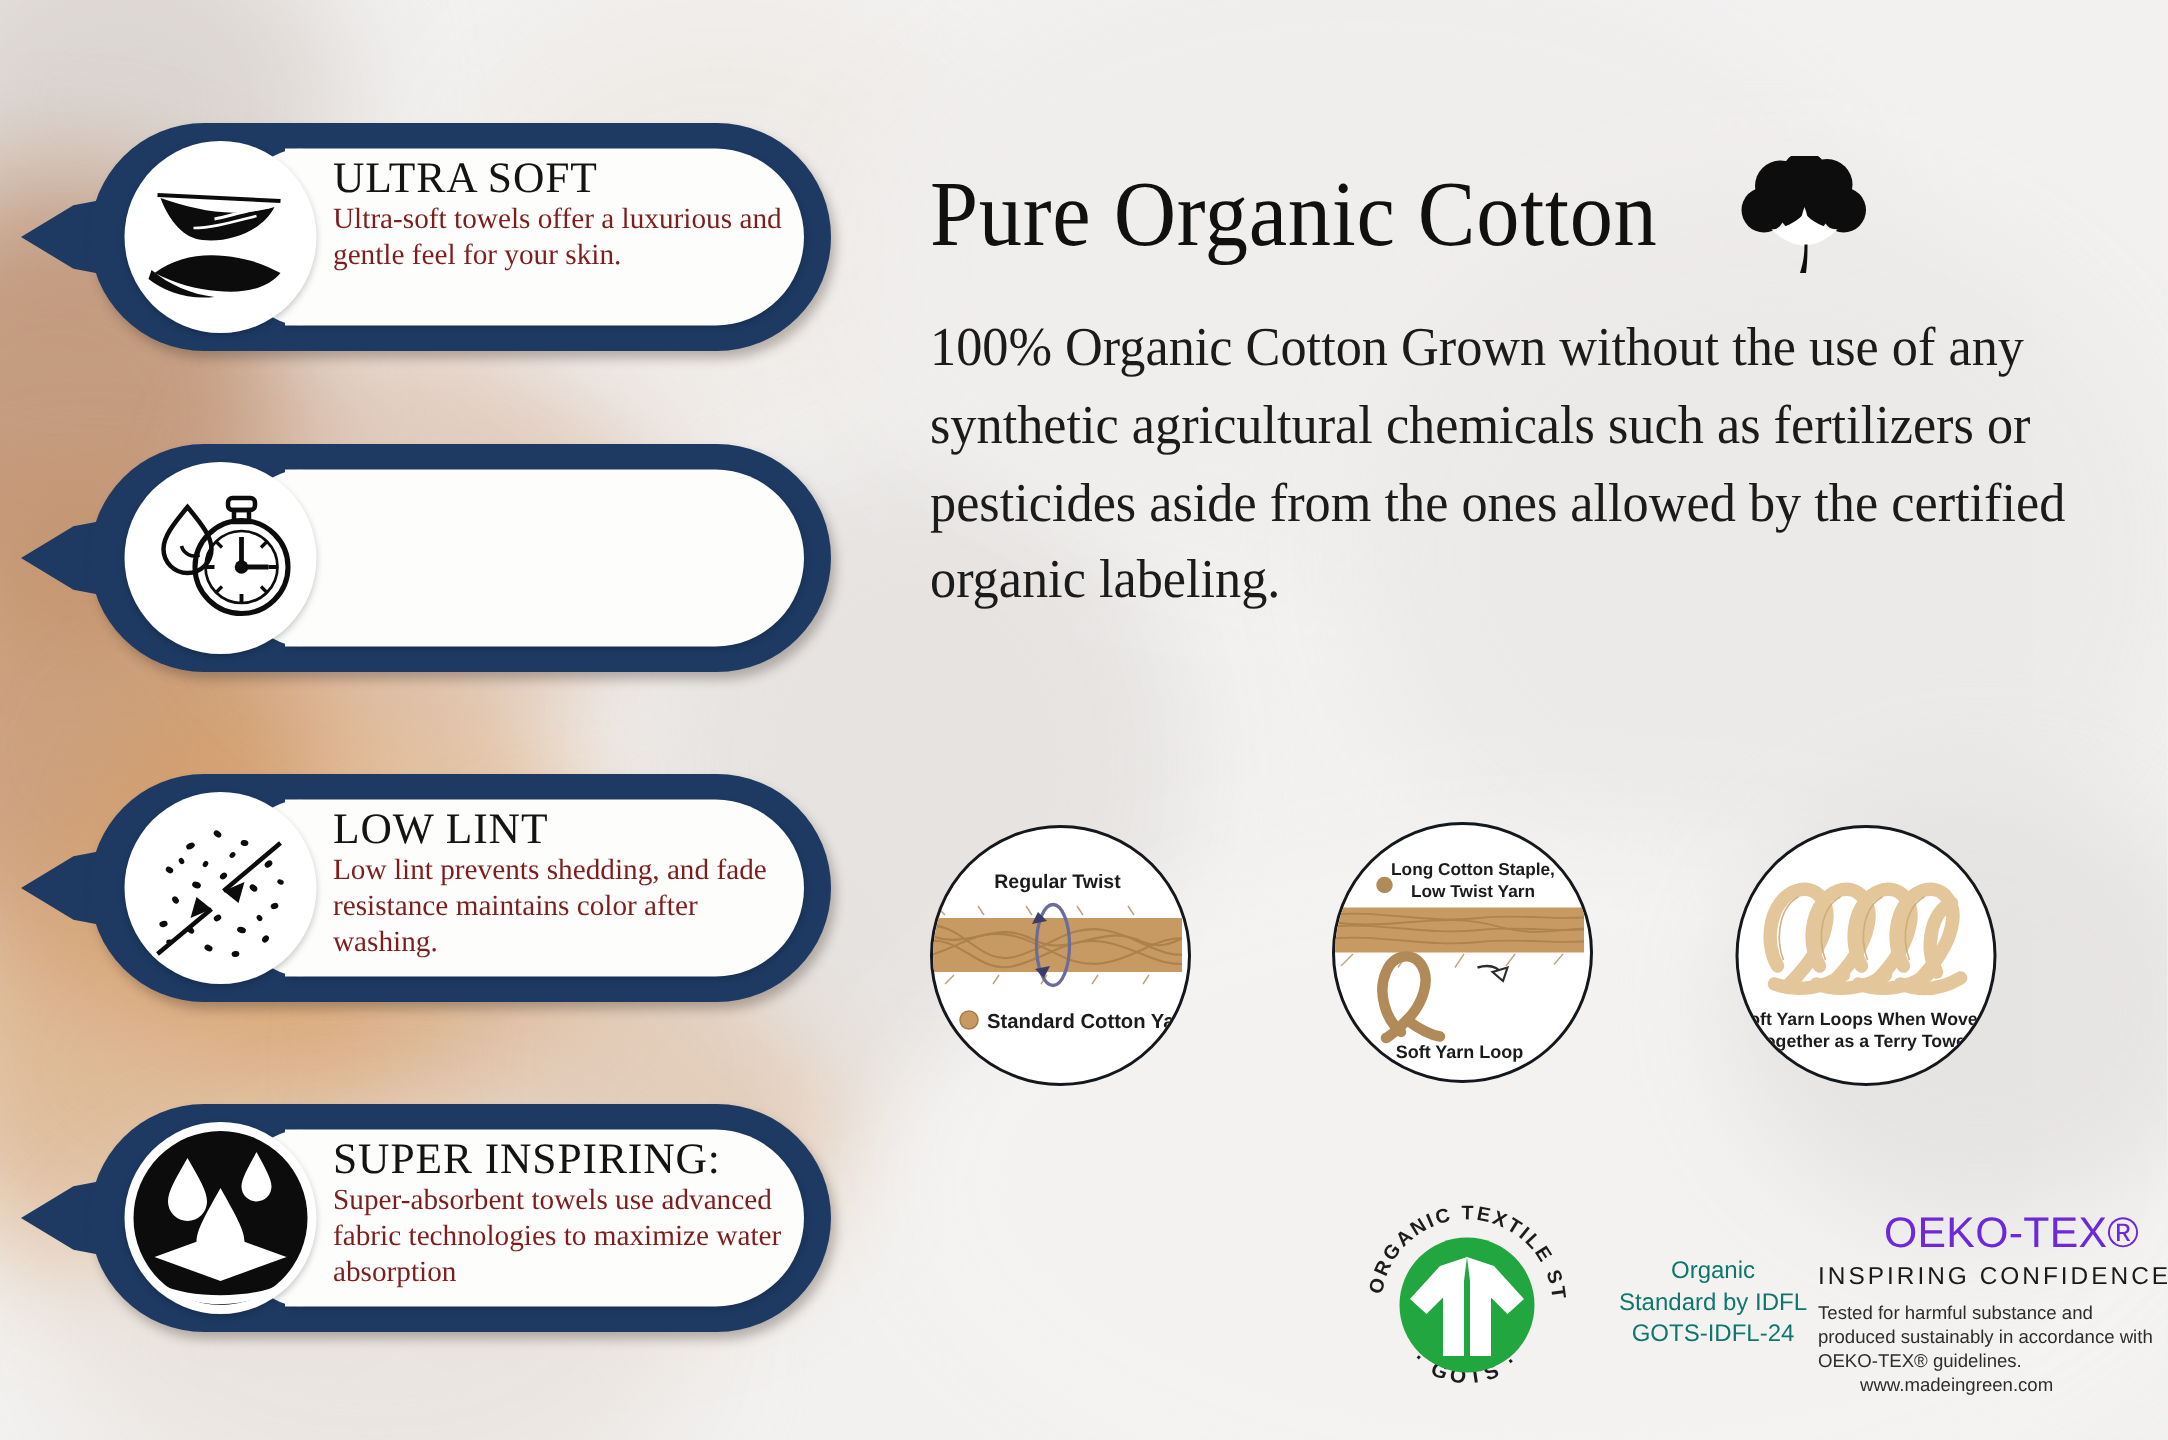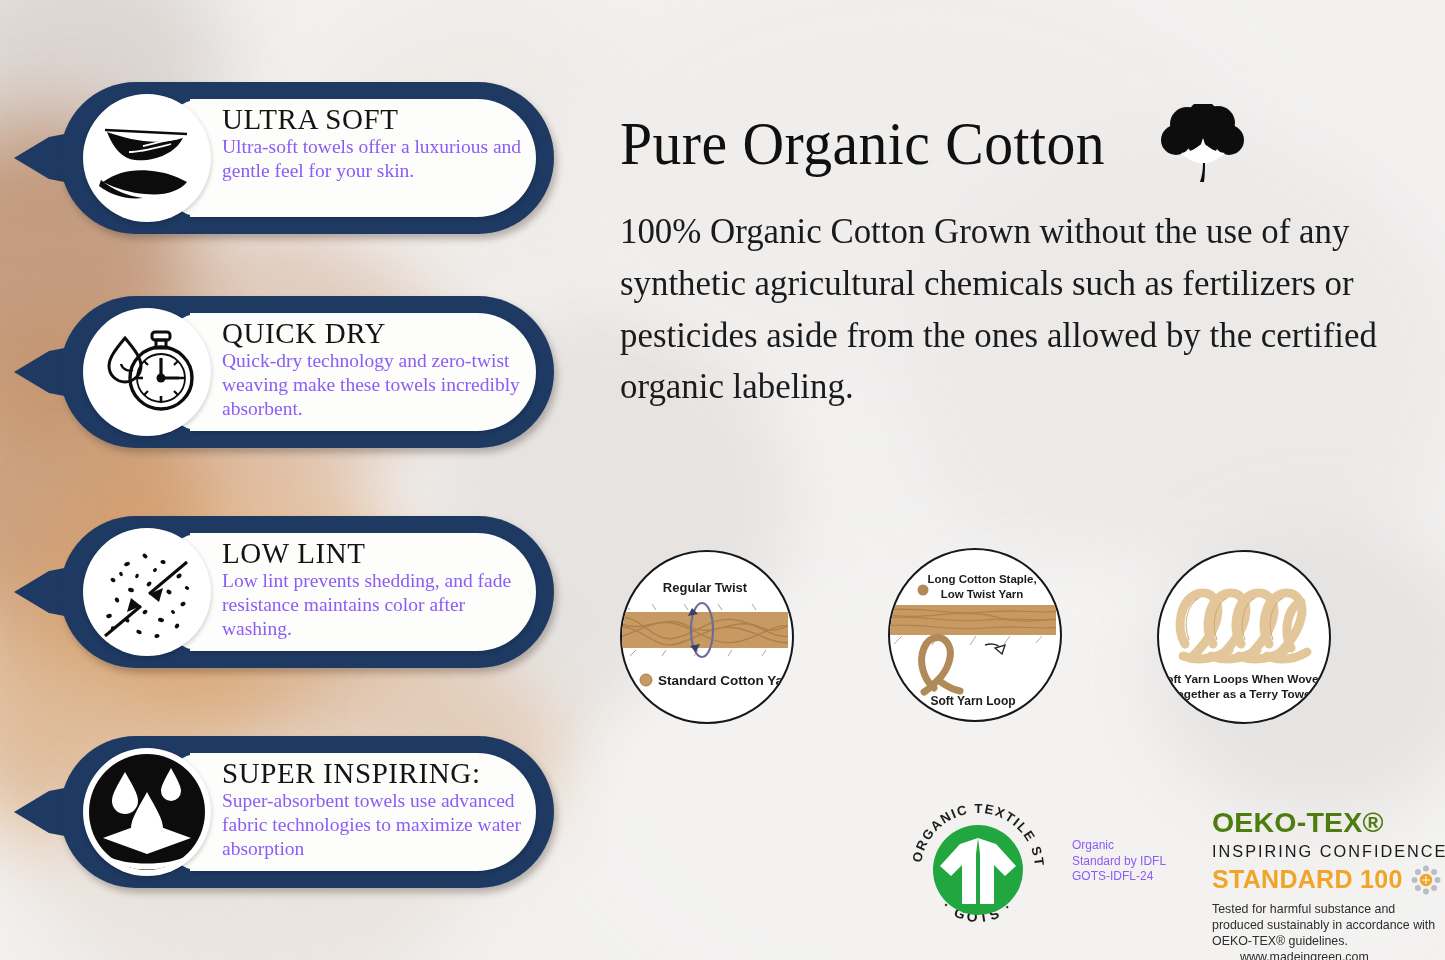--- a/index.html
+++ b/index.html
@@ -51,21 +51,21 @@
   .card .circle svg{display:block;width:128px;height:128px;}
 
   .card .txt{position:absolute;left:208px;top:22px;width:300px;}
   .card .ttl{
     font-family:"Liberation Serif", serif;
     font-size:29px;letter-spacing:.6px;color:#141414;
     line-height:1.05;white-space:nowrap;
   }
   .card .dsc{
     font-family:"Liberation Serif", serif;
-    font-size:19.5px;color:#8b5cf6;line-height:1.22;margin-top:1px;
+    font-size:19.5px;color:#7f1d1d;line-height:1.22;margin-top:1px;
   }
 
   
   #right{position:absolute;left:612px;top:0;width:833px;height:960px;}
 
   #title-row{position:absolute;left:8px;top:104px;display:flex;align-items:center;gap:18px;text-align:center;}
   #title{
     font-family:"Liberation Serif", serif;
     font-size:62px;color:#101010;letter-spacing:.5px;line-height:1;
     white-space:nowrap;transform:scaleX(.93);transform-origin:left center;
@@ -84,25 +84,25 @@
   .yarn{position:absolute;width:170px;height:170px;border-radius:50%;
     background:#fff;border:2px solid #14181c;overflow:hidden;}
   .yarn svg{display:block;width:166px;height:166px;}
 
   
   #certs{position:absolute;left:0;top:786px;width:833px;height:174px;}
   #gots{position:absolute;left:288px;top:6px;width:156px;height:156px;}
   #gots-txt{
     position:absolute;left:460px;top:52px;width:140px;
     font-family:"Liberation Sans", sans-serif;
-    font-size:12px;line-height:1.30;color:#8b5cf6;text-align:left;
+    font-size:16px;line-height:1.30;color:#0f766e;text-align:center;
   }
   #oeko{position:absolute;left:600px;top:22px;width:233px;}
-  #oeko-1{font-family:"Liberation Sans", sans-serif;font-weight:bold;
-    font-size:28.5px;letter-spacing:.2px;color:#4d7c0f;line-height:1;white-space:nowrap;}
+  #oeko-1{font-family:"Liberation Sans", sans-serif;font-weight:normal;
+    font-size:28.5px;letter-spacing:.2px;color:#6d28d9;line-height:1;white-space:nowrap;margin-left:44px;}
   #oeko-2{font-family:"Liberation Sans", sans-serif;
     font-size:16.3px;letter-spacing:2.0px;color:#1a1a1a;margin-top:5px;white-space:nowrap;}
   #oeko-3row{display:flex;align-items:center;gap:8px;margin-top:4px;}
   #oeko-3{font-family:"Liberation Sans", sans-serif;font-weight:bold;
     font-size:25px;letter-spacing:.3px;color:#f0a428;line-height:1;white-space:nowrap;}
   #oeko-4{font-family:"Liberation Sans", sans-serif;
     font-size:12.4px;line-height:1.30;color:#2d2d2d;margin-top:6px;}
   #oeko-4 .url{margin-left:28px;}
 </style>
 </head>
@@ -158,24 +158,20 @@
         <circle cx="78" cy="70" r="31" fill="none" stroke="#0c0c0c" stroke-width="3.4"></circle>
         <circle cx="78" cy="70" r="24" fill="none" stroke="#0c0c0c" stroke-width="1.8"></circle>
         <rect x="69" y="24" width="18" height="8" rx="3" fill="none" stroke="#0c0c0c" stroke-width="3"></rect>
         <rect x="73" y="32" width="10" height="8" fill="none" stroke="#0c0c0c" stroke-width="3"></rect>
         <circle cx="78" cy="70" r="4.5" fill="#0c0c0c"></circle>
         <path d="M78 70 L78 50" stroke="#0c0c0c" stroke-width="3.2"></path>
         <path d="M78 70 L96 70" stroke="#0c0c0c" stroke-width="3.2"></path>
         <path d="M78 94 L78 88 M102 70 L96 70 M54 70 L60 70" stroke="#0c0c0c" stroke-width="2.6"></path>
         <path d="M61 87 L65 83 M95 87 L91 83 M61 53 L65 57 M95 53 L91 57" stroke="#0c0c0c" stroke-width="2.2"></path>
       </svg>
-    </div>
-    <div class="txt">
-      <div class="ttl">QUICK DRY</div>
-      <div class="dsc">Quick-dry technology and zero-twist weaving make these towels incredibly absorbent.</div>
     </div>
   </div>
 
   <div class="card" style="top:516px;">
     <div class="tail"></div>
     <div class="pill"></div>
     <div class="panel"></div>
     <div class="circle">
       <svg viewBox="0 0 128 128">
         <g fill="#0c0c0c">
@@ -354,38 +350,19 @@
 
     <div id="gots-txt">
       <div>Organic</div>
       <div>Standard by IDFL</div>
       <div>GOTS-IDFL-24</div>
     </div>
 
     <div id="oeko">
       <div id="oeko-1">OEKO-TEX®</div>
       <div id="oeko-2">INSPIRING CONFIDENCE</div>
-      <div id="oeko-3row">
-        <div id="oeko-3">STANDARD 100</div>
-        <svg width="30" height="30" viewBox="0 0 30 30">
-          <g fill="#b9bdc4">
-            <circle cx="15" cy="3.5" r="3"></circle>
-              <circle cx="23.1" cy="6.9" r="3"></circle>
-            <circle cx="26.5" cy="15" r="3"></circle>
-              <circle cx="23.1" cy="23.1" r="3"></circle>
-            <circle cx="15" cy="26.5" r="3"></circle>
-              <circle cx="6.9" cy="23.1" r="3"></circle>
-            <circle cx="3.5" cy="15" r="3"></circle>
-              <circle cx="6.9" cy="6.9" r="3"></circle>
-          </g>
-          <circle cx="15" cy="15" r="6.2" fill="#f0a428"></circle>
-          <g stroke="#fff" stroke-width="1">
-              <path d="M11 15h8M15 11v8"></path>
-            </g>
-        </svg>
-      </div>
       <div id="oeko-4">
         <span>Tested for harmful substance and produced sustainably in accordance with OEKO-TEX® guidelines.</span>
         <span class="url">www.madeingreen.com</span>
       </div>
     </div>
   </div>
 </div>
 
 </body></html>

